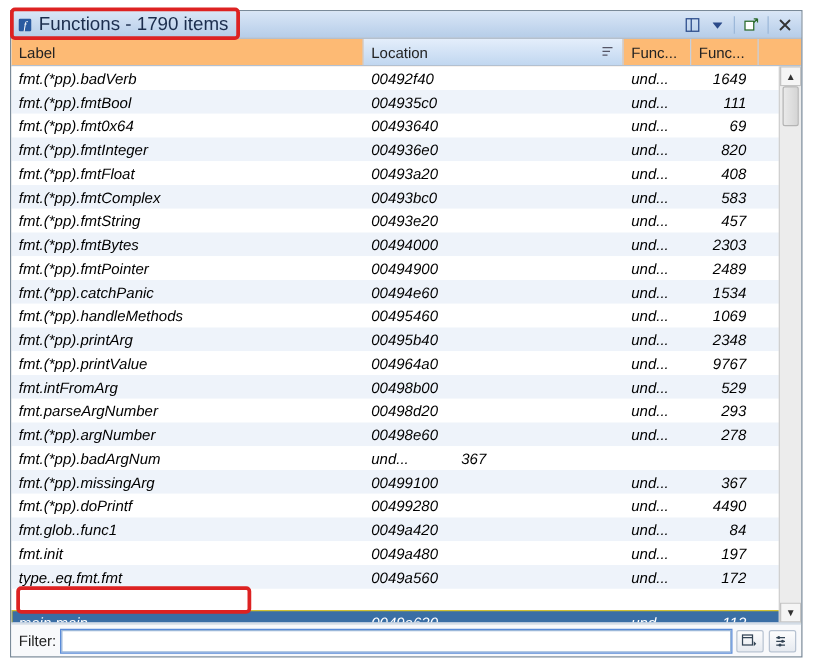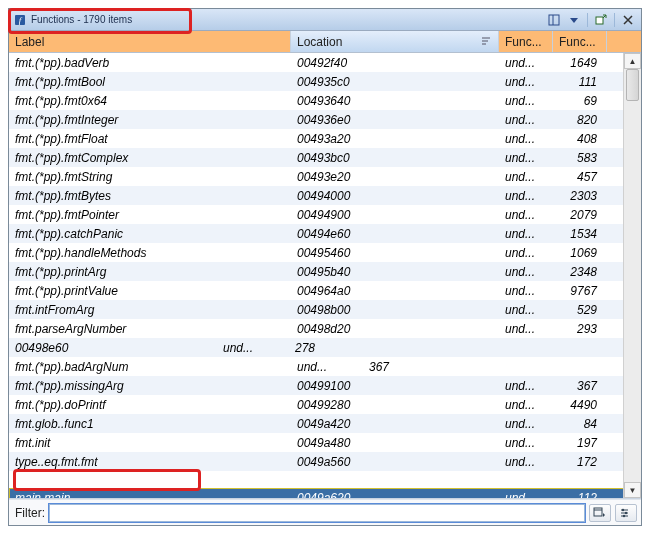--- a/index.html
+++ b/index.html
@@ -36,21 +36,21 @@
     flex: 1;
     position: relative;
   }
   .title-icon {
     width: 14px; height: 14px;
     display: inline-flex; align-items: center; justify-content: center;
     color: #2a4a8a;
   }
   .titlebar-left .label {
     color: #1b2d4d;
-    font-size: 10px;
+    font-size: 15px;
   }
   .highlight-box {
     position: absolute;
     border: 3px solid #d22;
     border-radius: 4px;
     pointer-events: none;
     z-index: 50;
   }
   .hl-title {
     left: -5px; top: -5px;
@@ -314,21 +314,21 @@
             <div class="row">
               <span class="cell c-label">fmt.(*pp).fmtBytes</span>
               <span class="cell c-loc">00494000</span>
               <span class="cell c-func">und...</span>
               <span class="cell c-func2">2303</span>
             </div>
             <div class="row">
               <span class="cell c-label">fmt.(*pp).fmtPointer</span>
               <span class="cell c-loc">00494900</span>
               <span class="cell c-func">und...</span>
-              <span class="cell c-func2">2079</span>
+              <span class="cell c-func2">2489</span>
             </div>
             <div class="row">
               <span class="cell c-label">fmt.(*pp).catchPanic</span>
               <span class="cell c-loc">00494e60</span>
               <span class="cell c-func">und...</span>
               <span class="cell c-func2">1534</span>
             </div>
             <div class="row">
               <span class="cell c-label">fmt.(*pp).handleMethods</span>
               <span class="cell c-loc">00495460</span>
@@ -353,20 +353,21 @@
               <span class="cell c-func">und...</span>
               <span class="cell c-func2">529</span>
             </div>
             <div class="row">
               <span class="cell c-label">fmt.parseArgNumber</span>
               <span class="cell c-loc">00498d20</span>
               <span class="cell c-func">und...</span>
               <span class="cell c-func2">293</span>
             </div>
             <div class="row">
+              <span class="cell c-label">fmt.(*pp).argNumber</span>
               <span class="cell c-loc">00498e60</span>
               <span class="cell c-func">und...</span>
               <span class="cell c-func2">278</span>
             </div>
             <div class="row">
               <span class="cell c-label">fmt.(*pp).badArgNum</span>
               <span class="cell c-func">und...</span>
               <span class="cell c-func2">367</span>
             </div>
             <div class="row">

